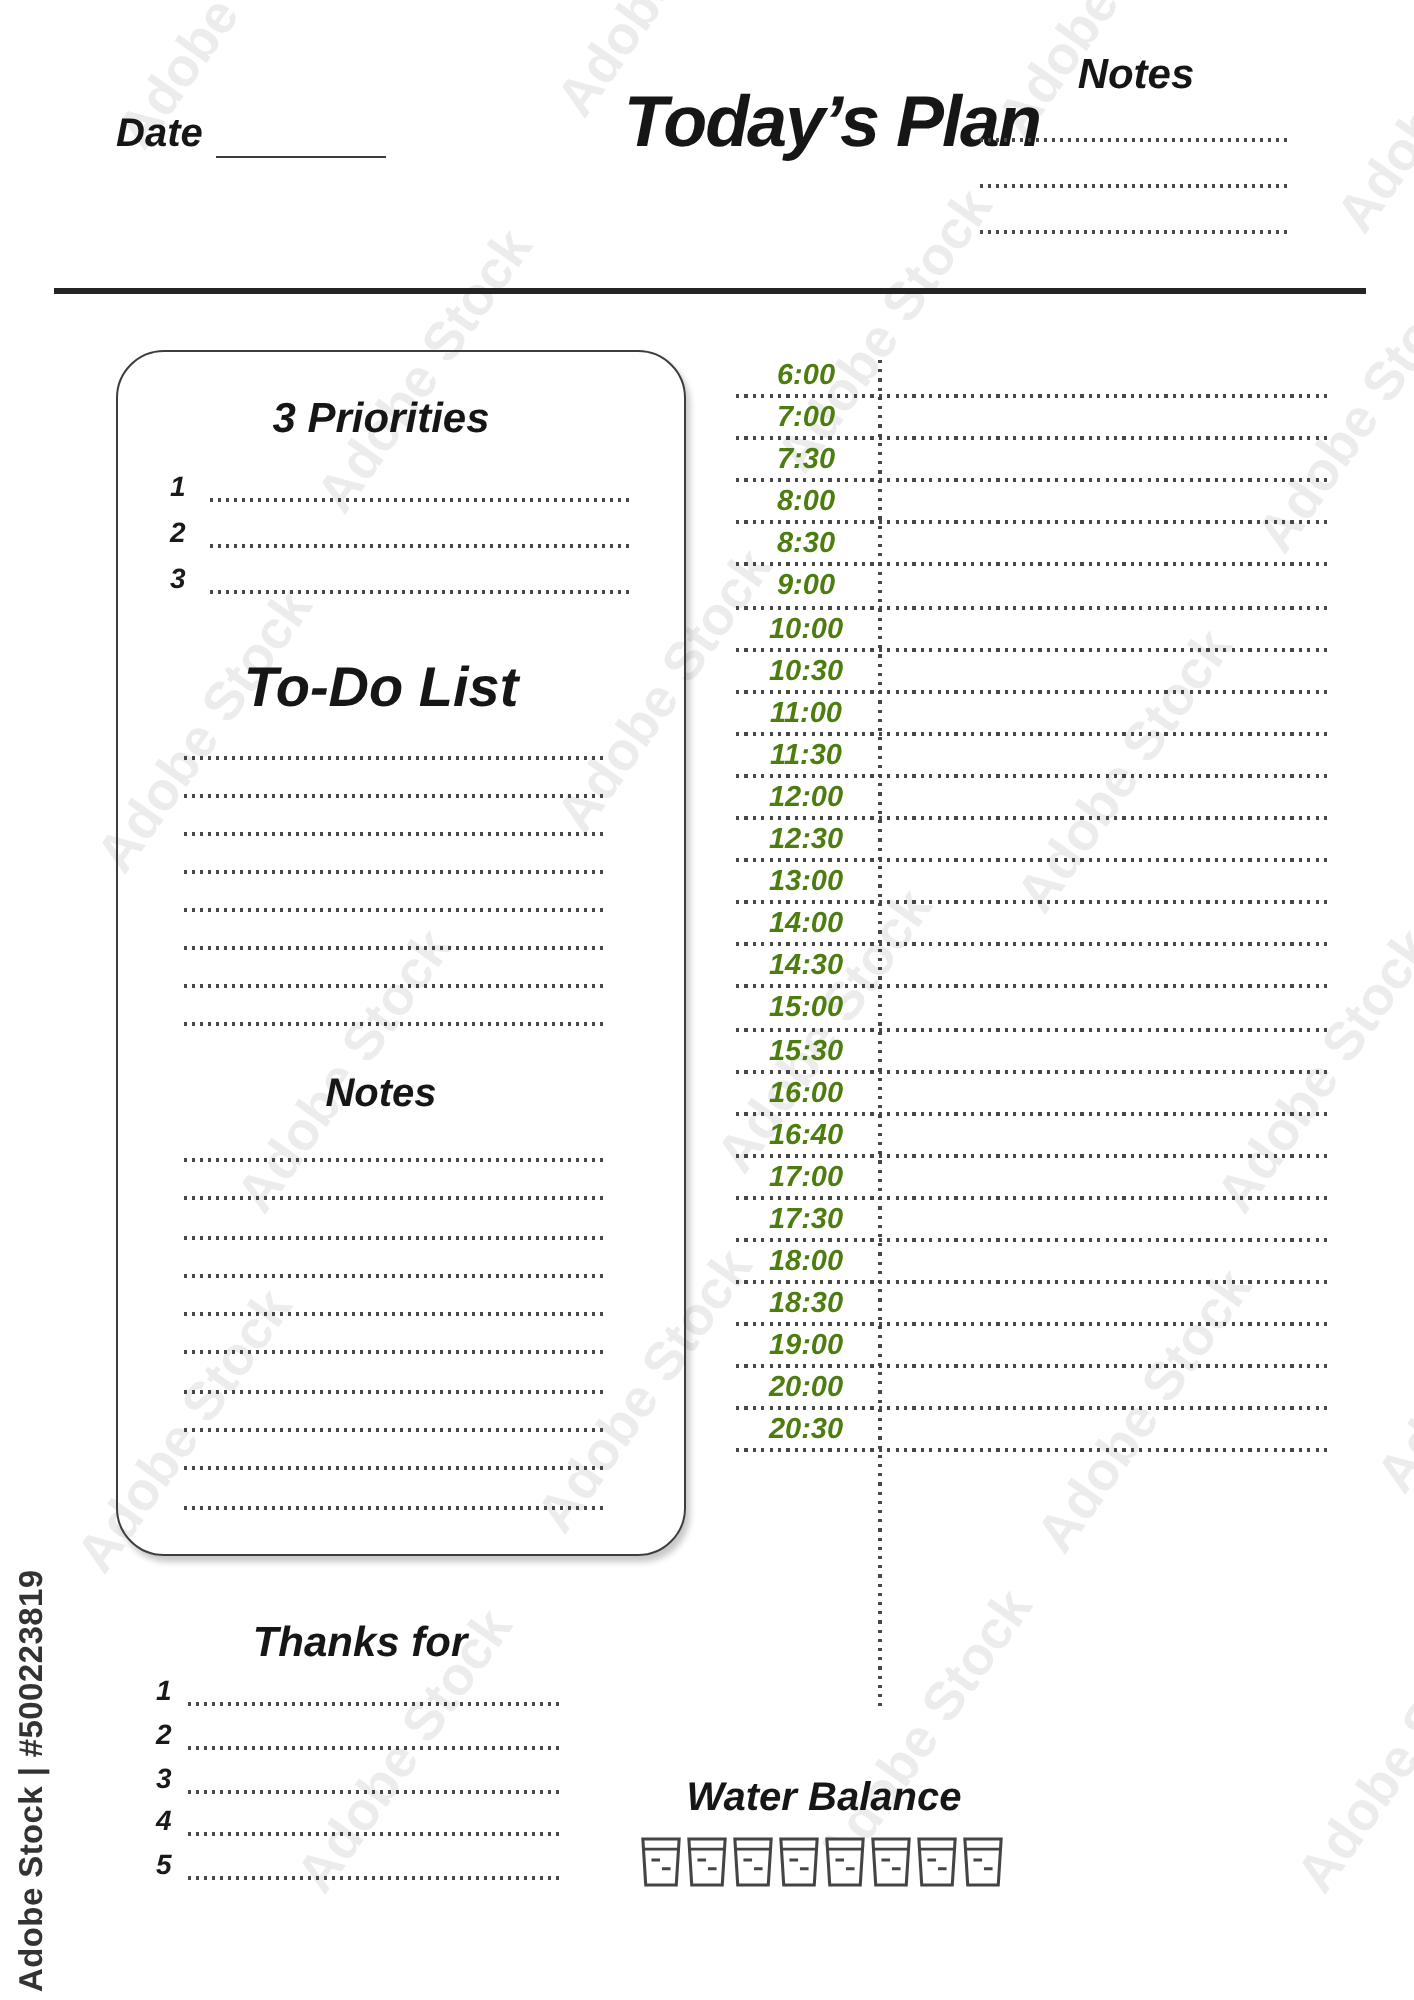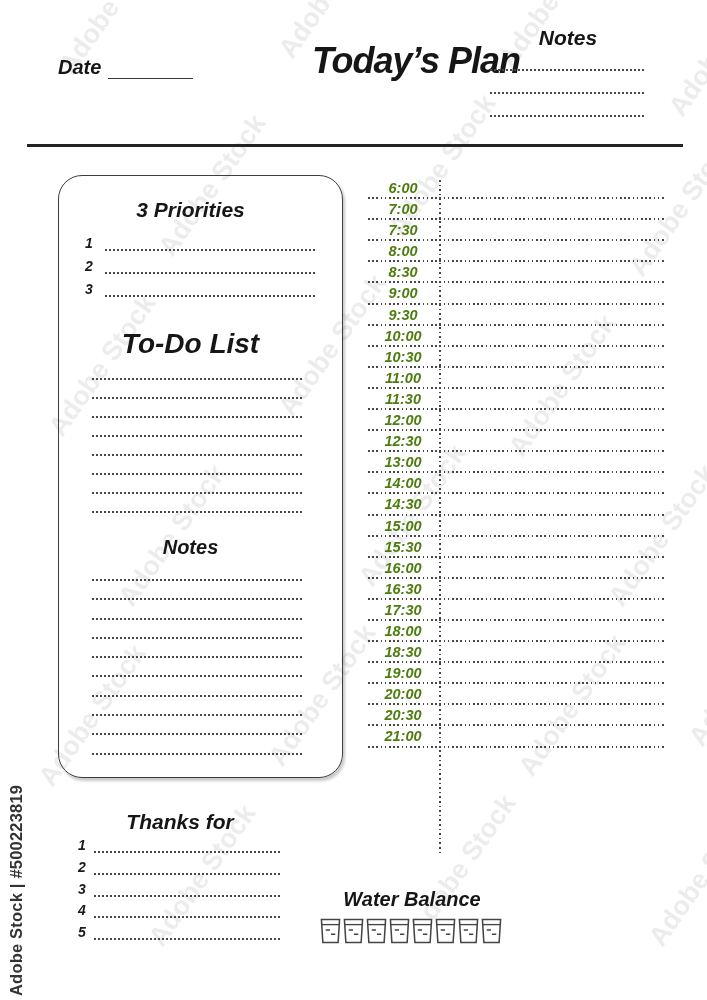--- a/index.html
+++ b/index.html
@@ -162,23 +162,20 @@
     <div class="srow">
         <span class="stime">8:00</span>
       </div>
     <div class="srow">
         <span class="stime">8:30</span>
       </div>
     <div class="srow">
         <span class="stime">9:00</span>
       </div>
     <div class="srow">
-        <span class="stime">9:30</span>
-      </div>
-    <div class="srow">
         <span class="stime">10:00</span>
       </div>
     <div class="srow">
         <span class="stime">10:30</span>
       </div>
     <div class="srow">
         <span class="stime">11:00</span>
       </div>
     <div class="srow">
         <span class="stime">11:30</span>
@@ -201,42 +198,42 @@
     <div class="srow">
         <span class="stime">15:00</span>
       </div>
     <div class="srow">
         <span class="stime">15:30</span>
       </div>
     <div class="srow">
         <span class="stime">16:00</span>
       </div>
     <div class="srow">
-        <span class="stime">16:30</span>
+        <span class="stime">16:40</span>
+      </div>
+    <div class="srow">
+        <span class="stime">17:00</span>
       </div>
     <div class="srow">
         <span class="stime">17:30</span>
       </div>
     <div class="srow">
         <span class="stime">18:00</span>
       </div>
     <div class="srow">
         <span class="stime">18:30</span>
       </div>
     <div class="srow">
         <span class="stime">19:00</span>
       </div>
     <div class="srow">
         <span class="stime">20:00</span>
       </div>
     <div class="srow">
         <span class="stime">20:30</span>
-      </div>
-    <div class="srow">
-        <span class="stime">21:00</span>
       </div>
   </div>
 
   <div class="thanks">
     <div class="hand thanks-title">Thanks for</div>
     <div class="th-row" style="top:25px">
       <span class="row-num">1</span>
       <span class="dotline"></span>
     </div>
     <div class="th-row" style="top:47px">

